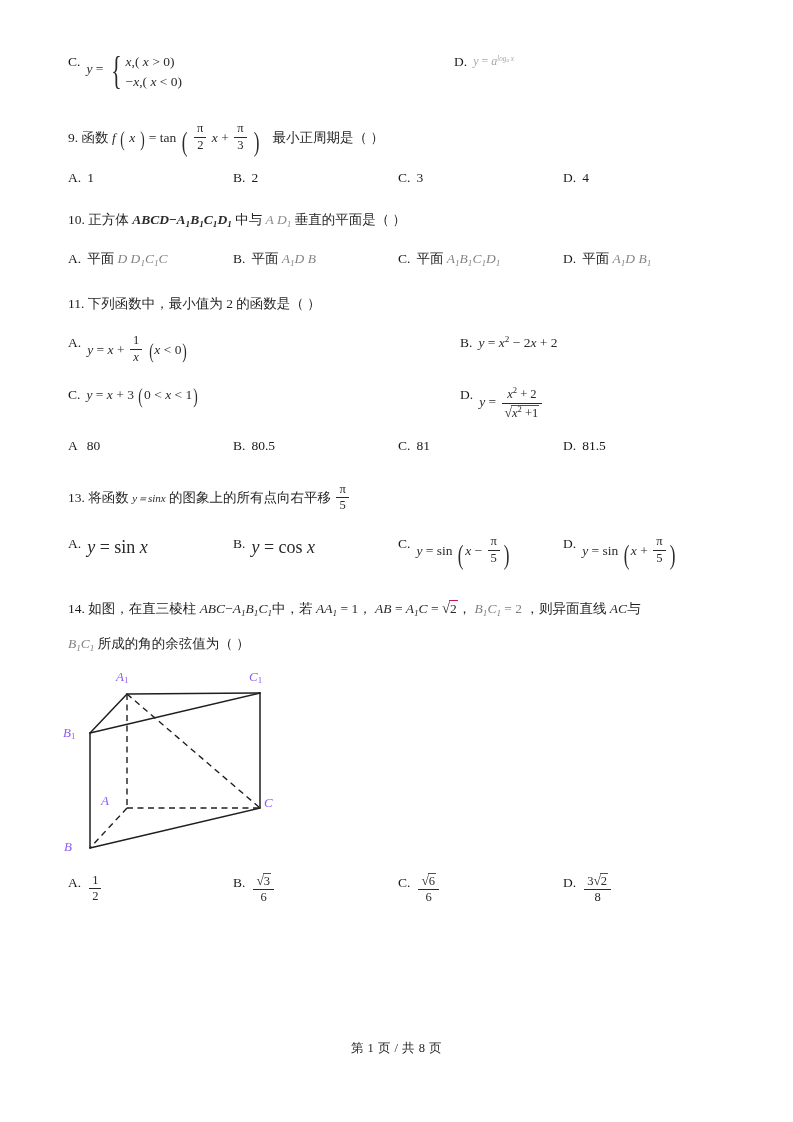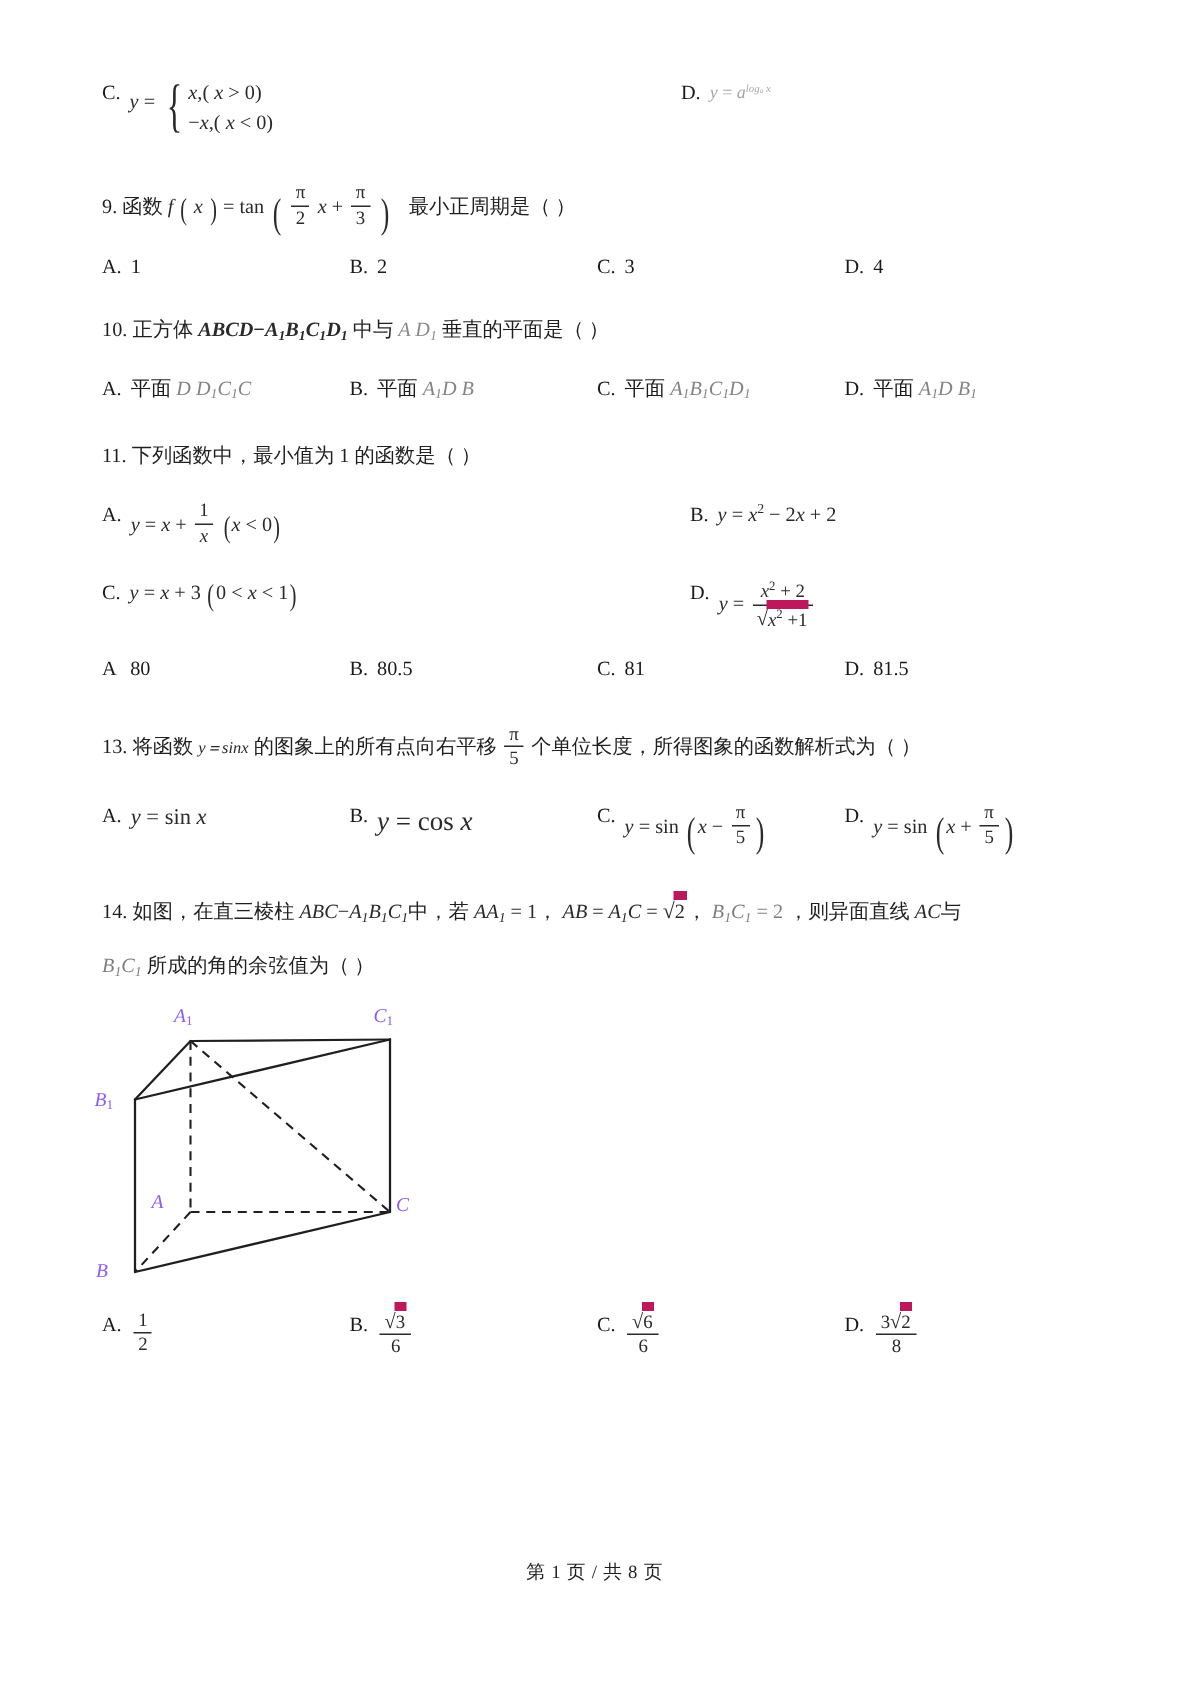--- a/index.html
+++ b/index.html
@@ -121,21 +121,21 @@
     transform: scaleX(0.66);
     line-height: 0.9;
   }
   .sqrt {
     display: inline-block;
     font-style: normal;
     white-space: nowrap;
   }
   .sqrt > .rad { font-size: 1.08em; }
   .sqrt > .rand {
-    border-top: 6px solid #be185d;
+    border-top: 1px solid #be185d;
     padding: 0 1px 0 1px;
     margin-left: -1px;
   }
 
   
   .cases {
     display: inline-flex;
     align-items: center;
     vertical-align: -0.85em;
   }
@@ -289,21 +289,21 @@
         <span class="optlab">D.</span>
         <span class="optbody">
           <span>平面</span>
           <span class="math" style="opacity:0.58;">A<span class="sub">1</span>D B<span class="sub">1</span></span>
         </span>
       </div>
     </div>
 
     <div class="qline stem" style="margin-top:22px;">
       <span>11.</span>
-      <span>下列函数中，最小值为 1 的函数是（      ）</span>
+      <span>下列函数中，最小值为 2 的函数是（      ）</span>
     </div>
     <div class="optrow two" style="margin-top:16px;">
       <div class="opt">
         <span class="optlab">A.</span>
         <span class="optbody math">
           <span class="mi">y</span> <span class="up">=</span> <span class="mi">x</span> <span class="up">+</span>
           <span class="frac"><span class="num"><span class="up">1</span></span><span class="den"><span class="mi">x</span></span></span>
           <span class="midparen">(</span><span class="mi">x</span> <span class="up">&lt; 0</span><span class="midparen">)</span>
         </span>
       </div>
@@ -354,26 +354,25 @@
     </div>
 
     <div class="qline stem" style="margin-top:26px;">
       <span>13.</span>
       <span>将函数</span>
       <span class="math" style="font-size:11px;">y＝sinx</span>
       <span>的图象上的所有点向右平移</span>
       <span class="math">
         <span class="frac" style="vertical-align:-0.55em;"><span class="num">π</span><span class="den">5</span></span>
       </span>
-      <span>个单位长度，所得图象的函数解析式为（      ）</span>
     </div>
     <div class="optrow four" style="margin-top:20px;">
       <div class="opt">
         <span class="optlab">A.</span>
-        <span class="optbody math" style="font-size:15px;">
+        <span class="optbody math" style="font-size:18px;">
           <span class="mi">y</span> <span class="up">=</span> <span class="up">sin</span> <span class="mi">x</span>
         </span>
       </div>
       <div class="opt">
         <span class="optlab">B.</span>
         <span class="optbody math" style="font-size:18px;">
           <span class="mi">y</span> <span class="up">=</span> <span class="up">cos</span> <span class="mi">x</span>
         </span>
       </div>
       <div class="opt">

